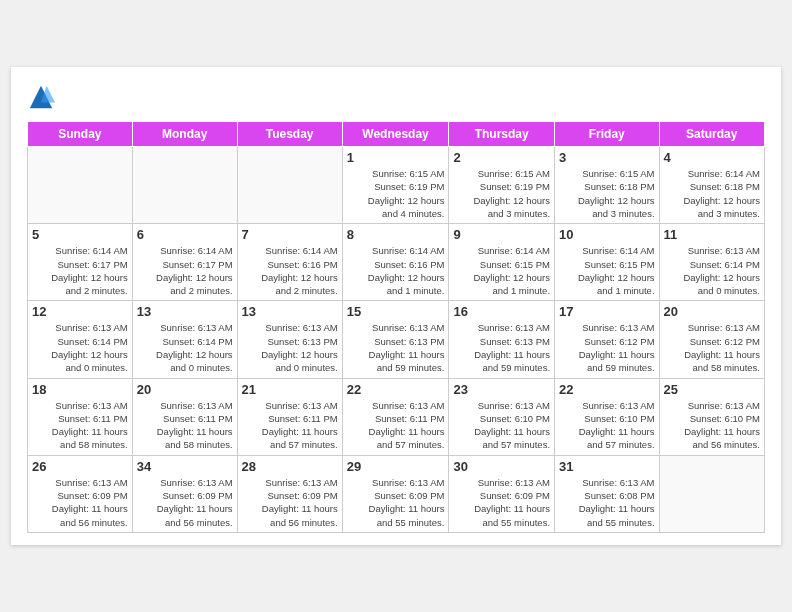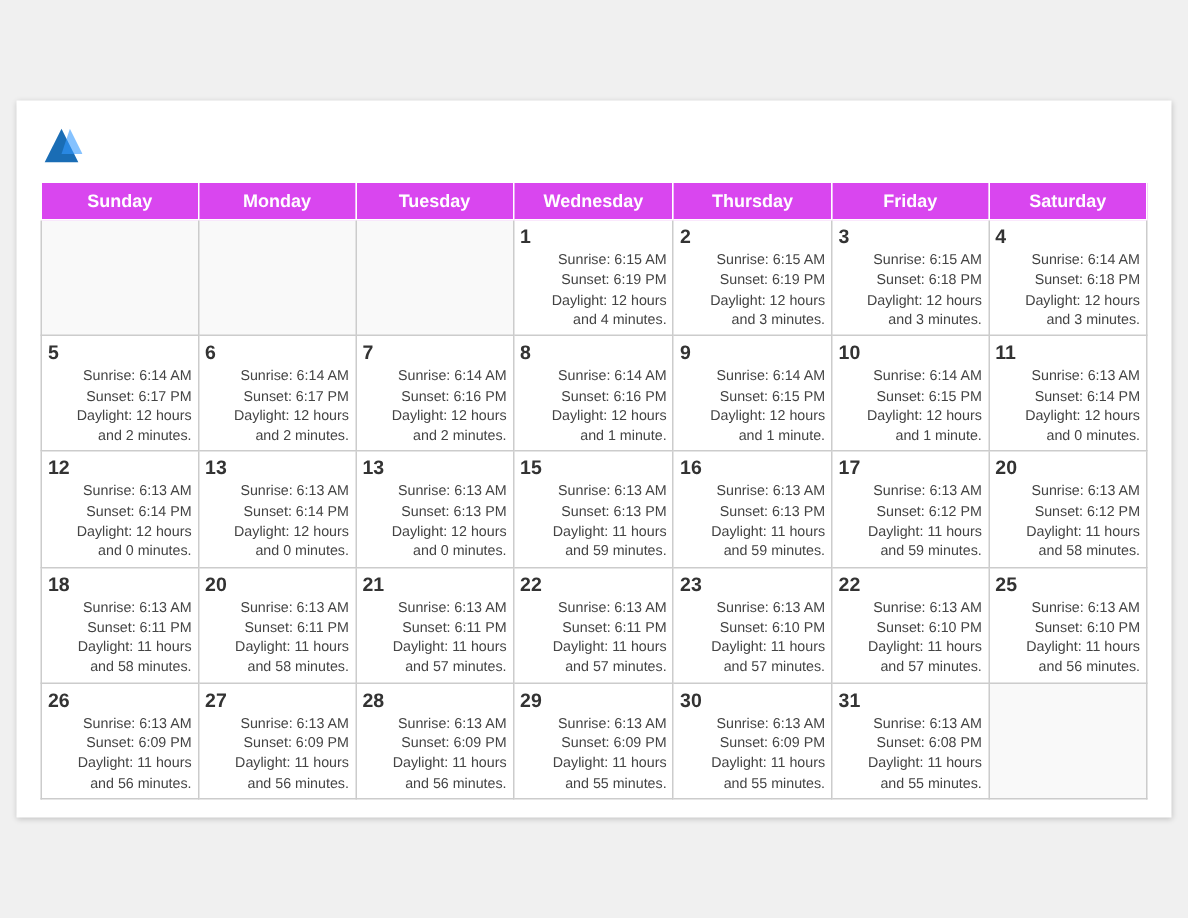--- a/index.html
+++ b/index.html
@@ -323,21 +323,21 @@
         </tr>
         <tr>
           <td>
             <span class="day-number">26</span>
             <div class="day-info" style="white-space: pre-line;">Sunrise: 6:13 AM
 Sunset: 6:09 PM
 Daylight: 11 hours
 and 56 minutes.</div>
           </td>
           <td>
-            <span class="day-number">27</span>
+            <span class="day-number">34</span>
             <div class="day-info" style="white-space: pre-line;">Sunrise: 6:13 AM
 Sunset: 6:09 PM
 Daylight: 11 hours
 and 56 minutes.</div>
           </td>
           <td>
             <span class="day-number">28</span>
             <div class="day-info" style="white-space: pre-line;">Sunrise: 6:13 AM
 Sunset: 6:09 PM
 Daylight: 11 hours

